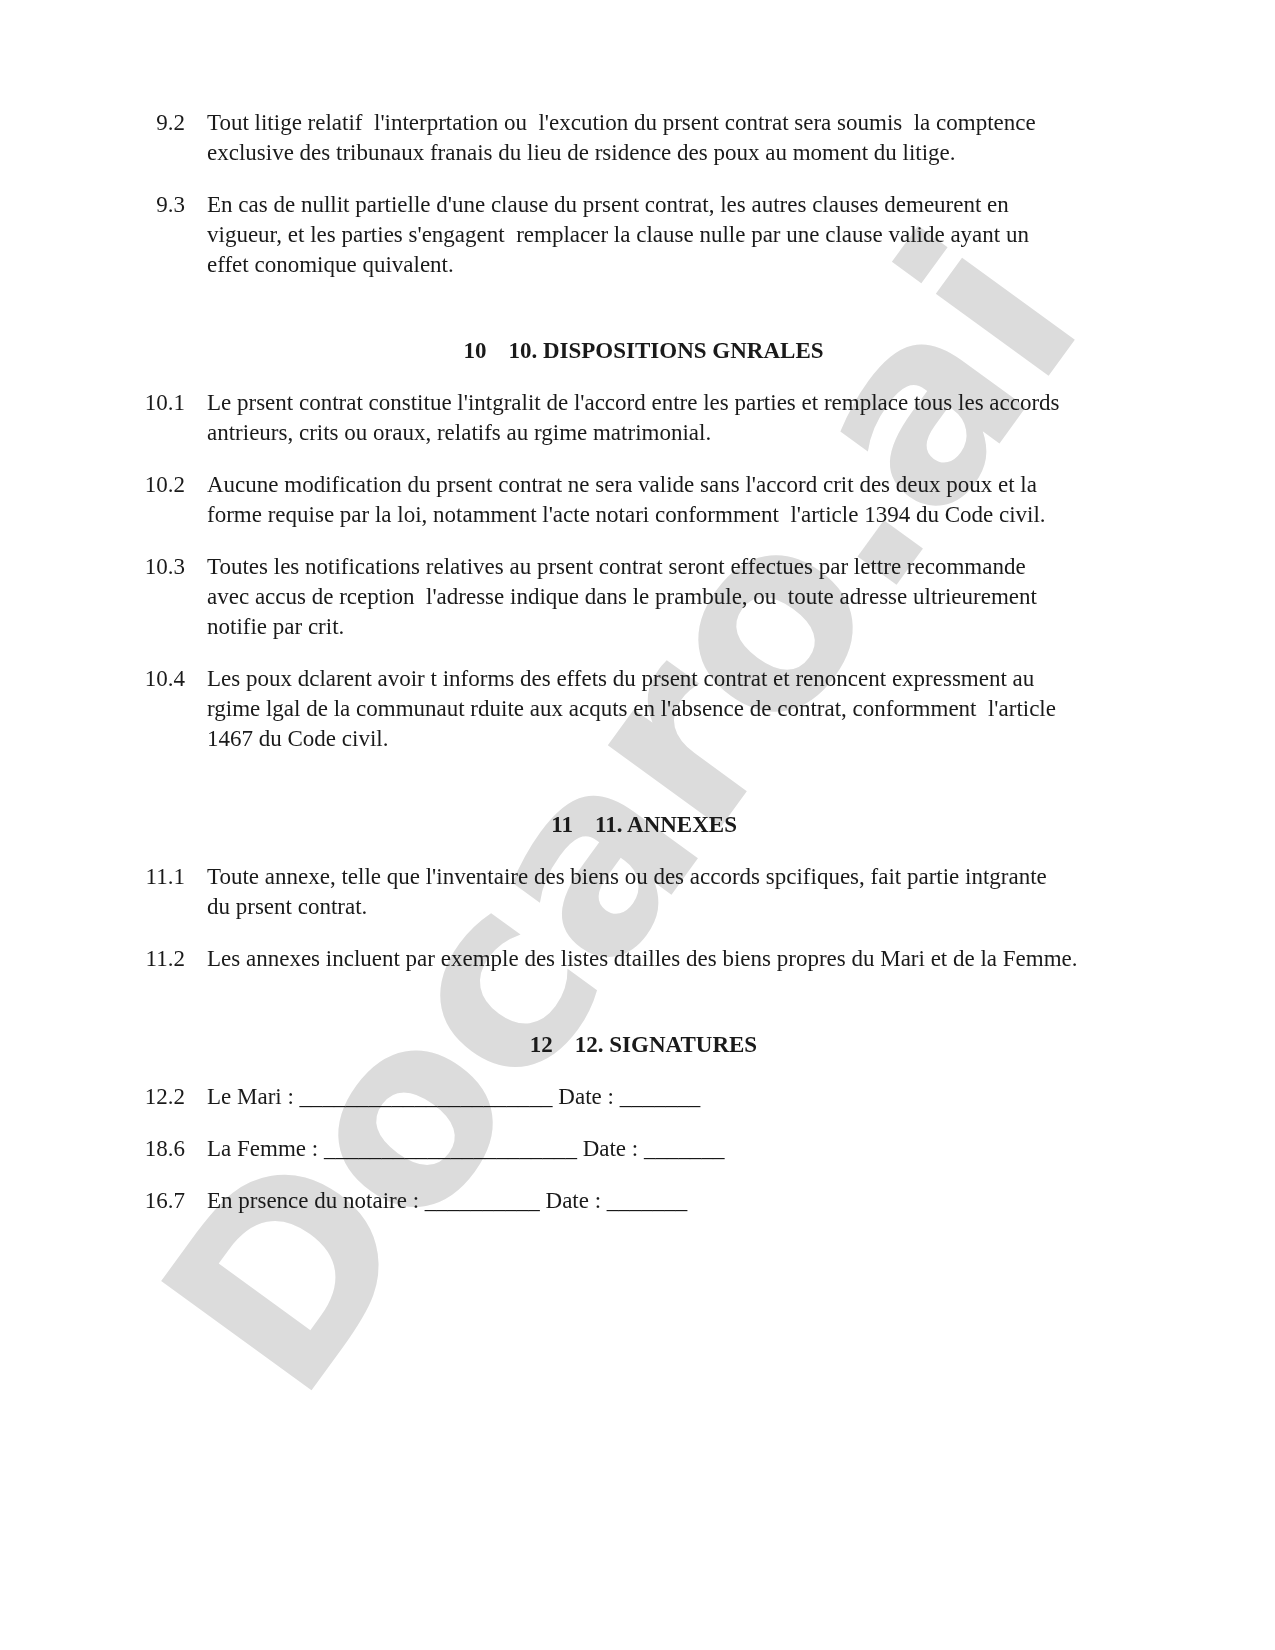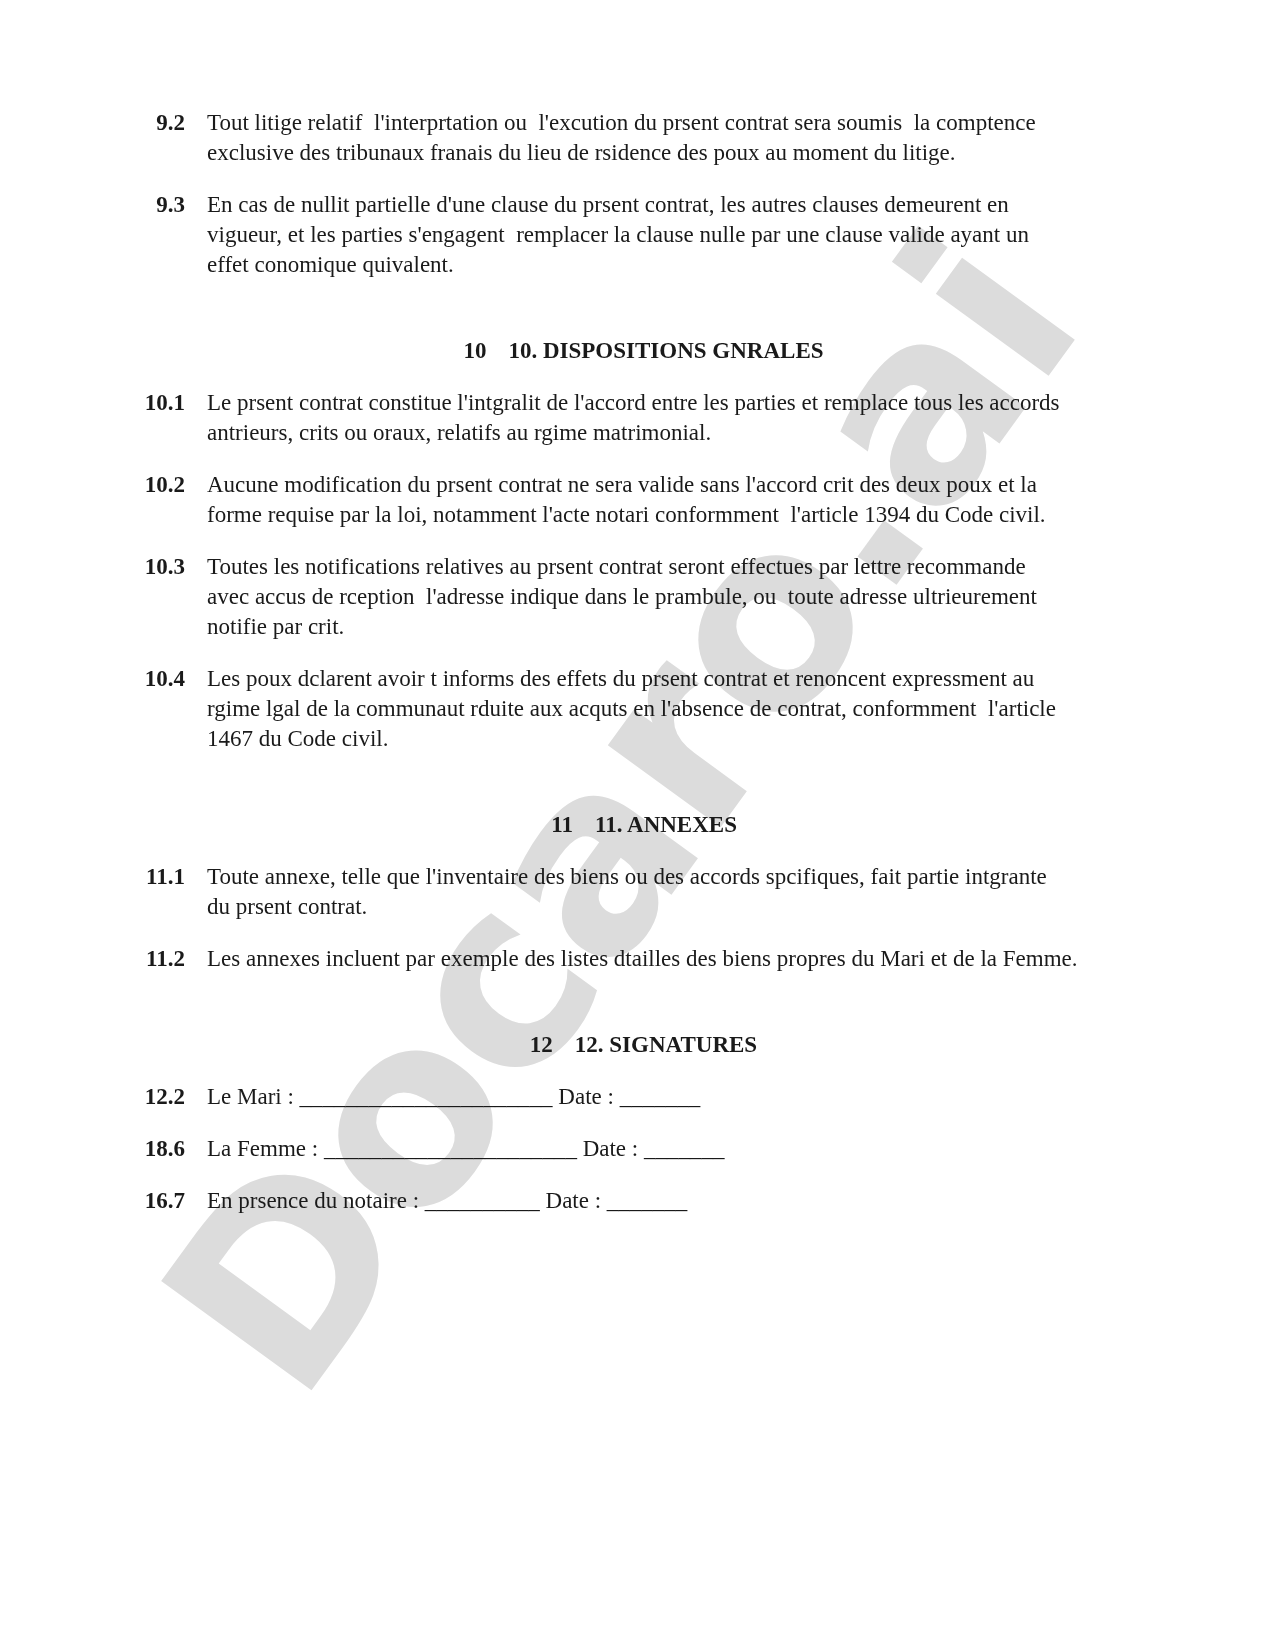--- a/index.html
+++ b/index.html
@@ -39,21 +39,20 @@
     display: flex;
     align-items: flex-start;
     font-size: 23px;
     line-height: 30px;
     margin: 0 0 22px 0;
   }
   .row .num {
     flex: none;
     width: 85px;
     text-align: right;
-    font-weight: bold;
   }
   .row .body {
     margin-left: 22px;
     white-space: pre;
   }
   .row.heading {
     font-weight: bold;
     margin-top: 56px;
     justify-content: center;
   }

